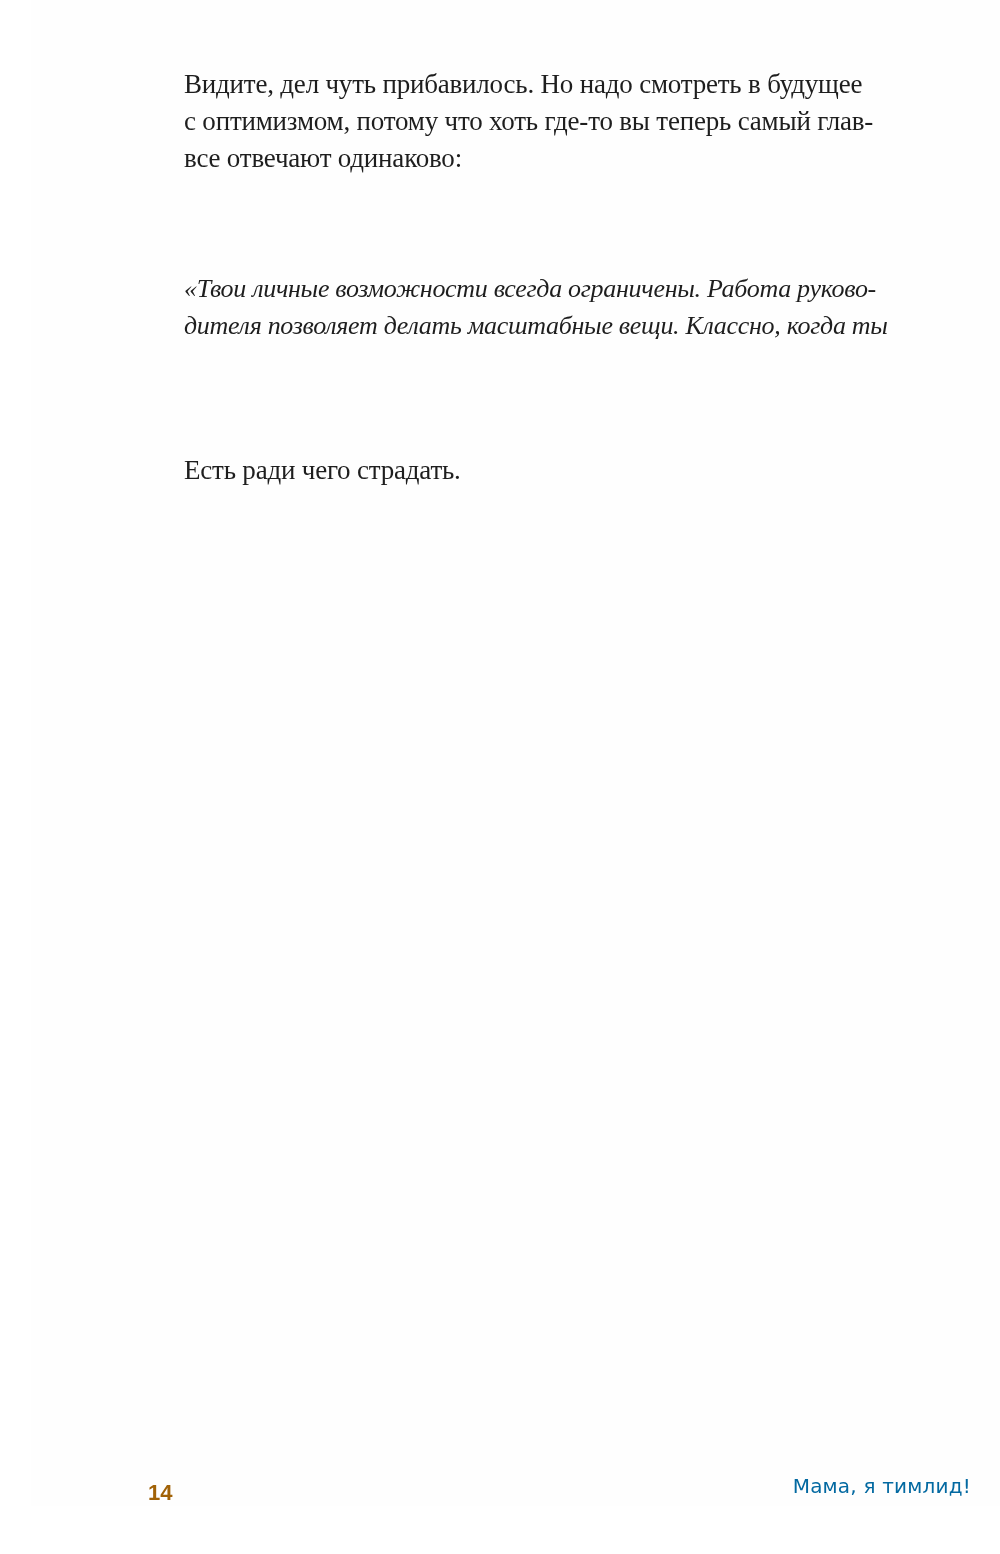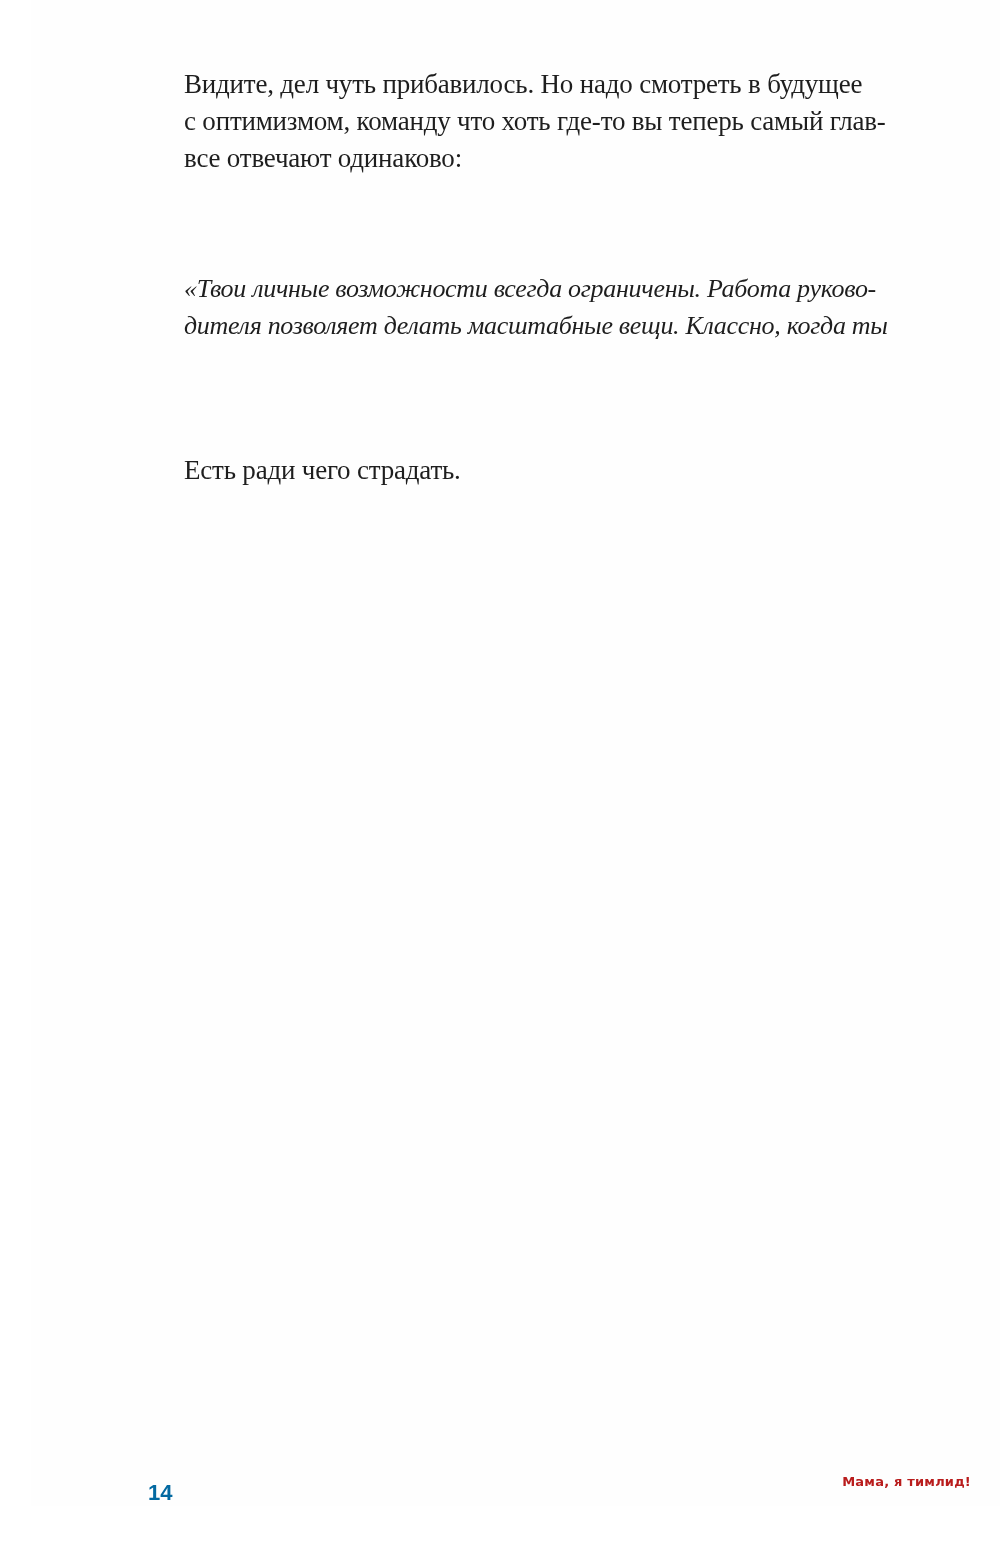--- a/index.html
+++ b/index.html
@@ -50,41 +50,40 @@
     }
     .quote .line { display: block; white-space: nowrap; }
     .p2 { top: 452px; font-family: Liberation Serif, serif; }
     .footer-page-number {
       position: absolute;
       left: 117px;
       top: 1480px;
       font-family: "Liberation Sans", "DejaVu Sans", sans-serif;
       font-weight: bold;
       font-size: 22px;
-      color: #0369a1;
+      color: #a16207;
     }
     .footer-title {
       position: absolute;
       right: 60px;
       top: 1474px;
       font-family: "DejaVu Sans", "Liberation Sans", sans-serif;
-      font-size: 13px;
-      color: #b91c1c;
+      font-size: 20px;
+      color: #0369a1;
       letter-spacing: 0.2px;
-      font-weight: bold;
     }
   </style>
 </head>
 <body>
 
 <div class="page">
 
   <p class="para p1">
     <span class="line">Видите, дел чуть прибавилось. Но надо смотреть в будущее</span>
-    <span class="line">с оптимизмом, команду что хоть где-то вы теперь самый глав-</span>
+    <span class="line">с оптимизмом, потому что хоть где-то вы теперь самый глав-</span>
     <span class="line">все отвечают одинаково:</span>
   </p>
 
   <blockquote class="quote">
     <span class="line">«Твои личные возможности всегда ограничены. Работа руково-</span>
     <span class="line">дителя позволяет делать масштабные вещи. Классно, когда ты</span>
   </blockquote>
 
   <p class="para p2">
     <span class="line">Есть ради чего страдать.</span>

